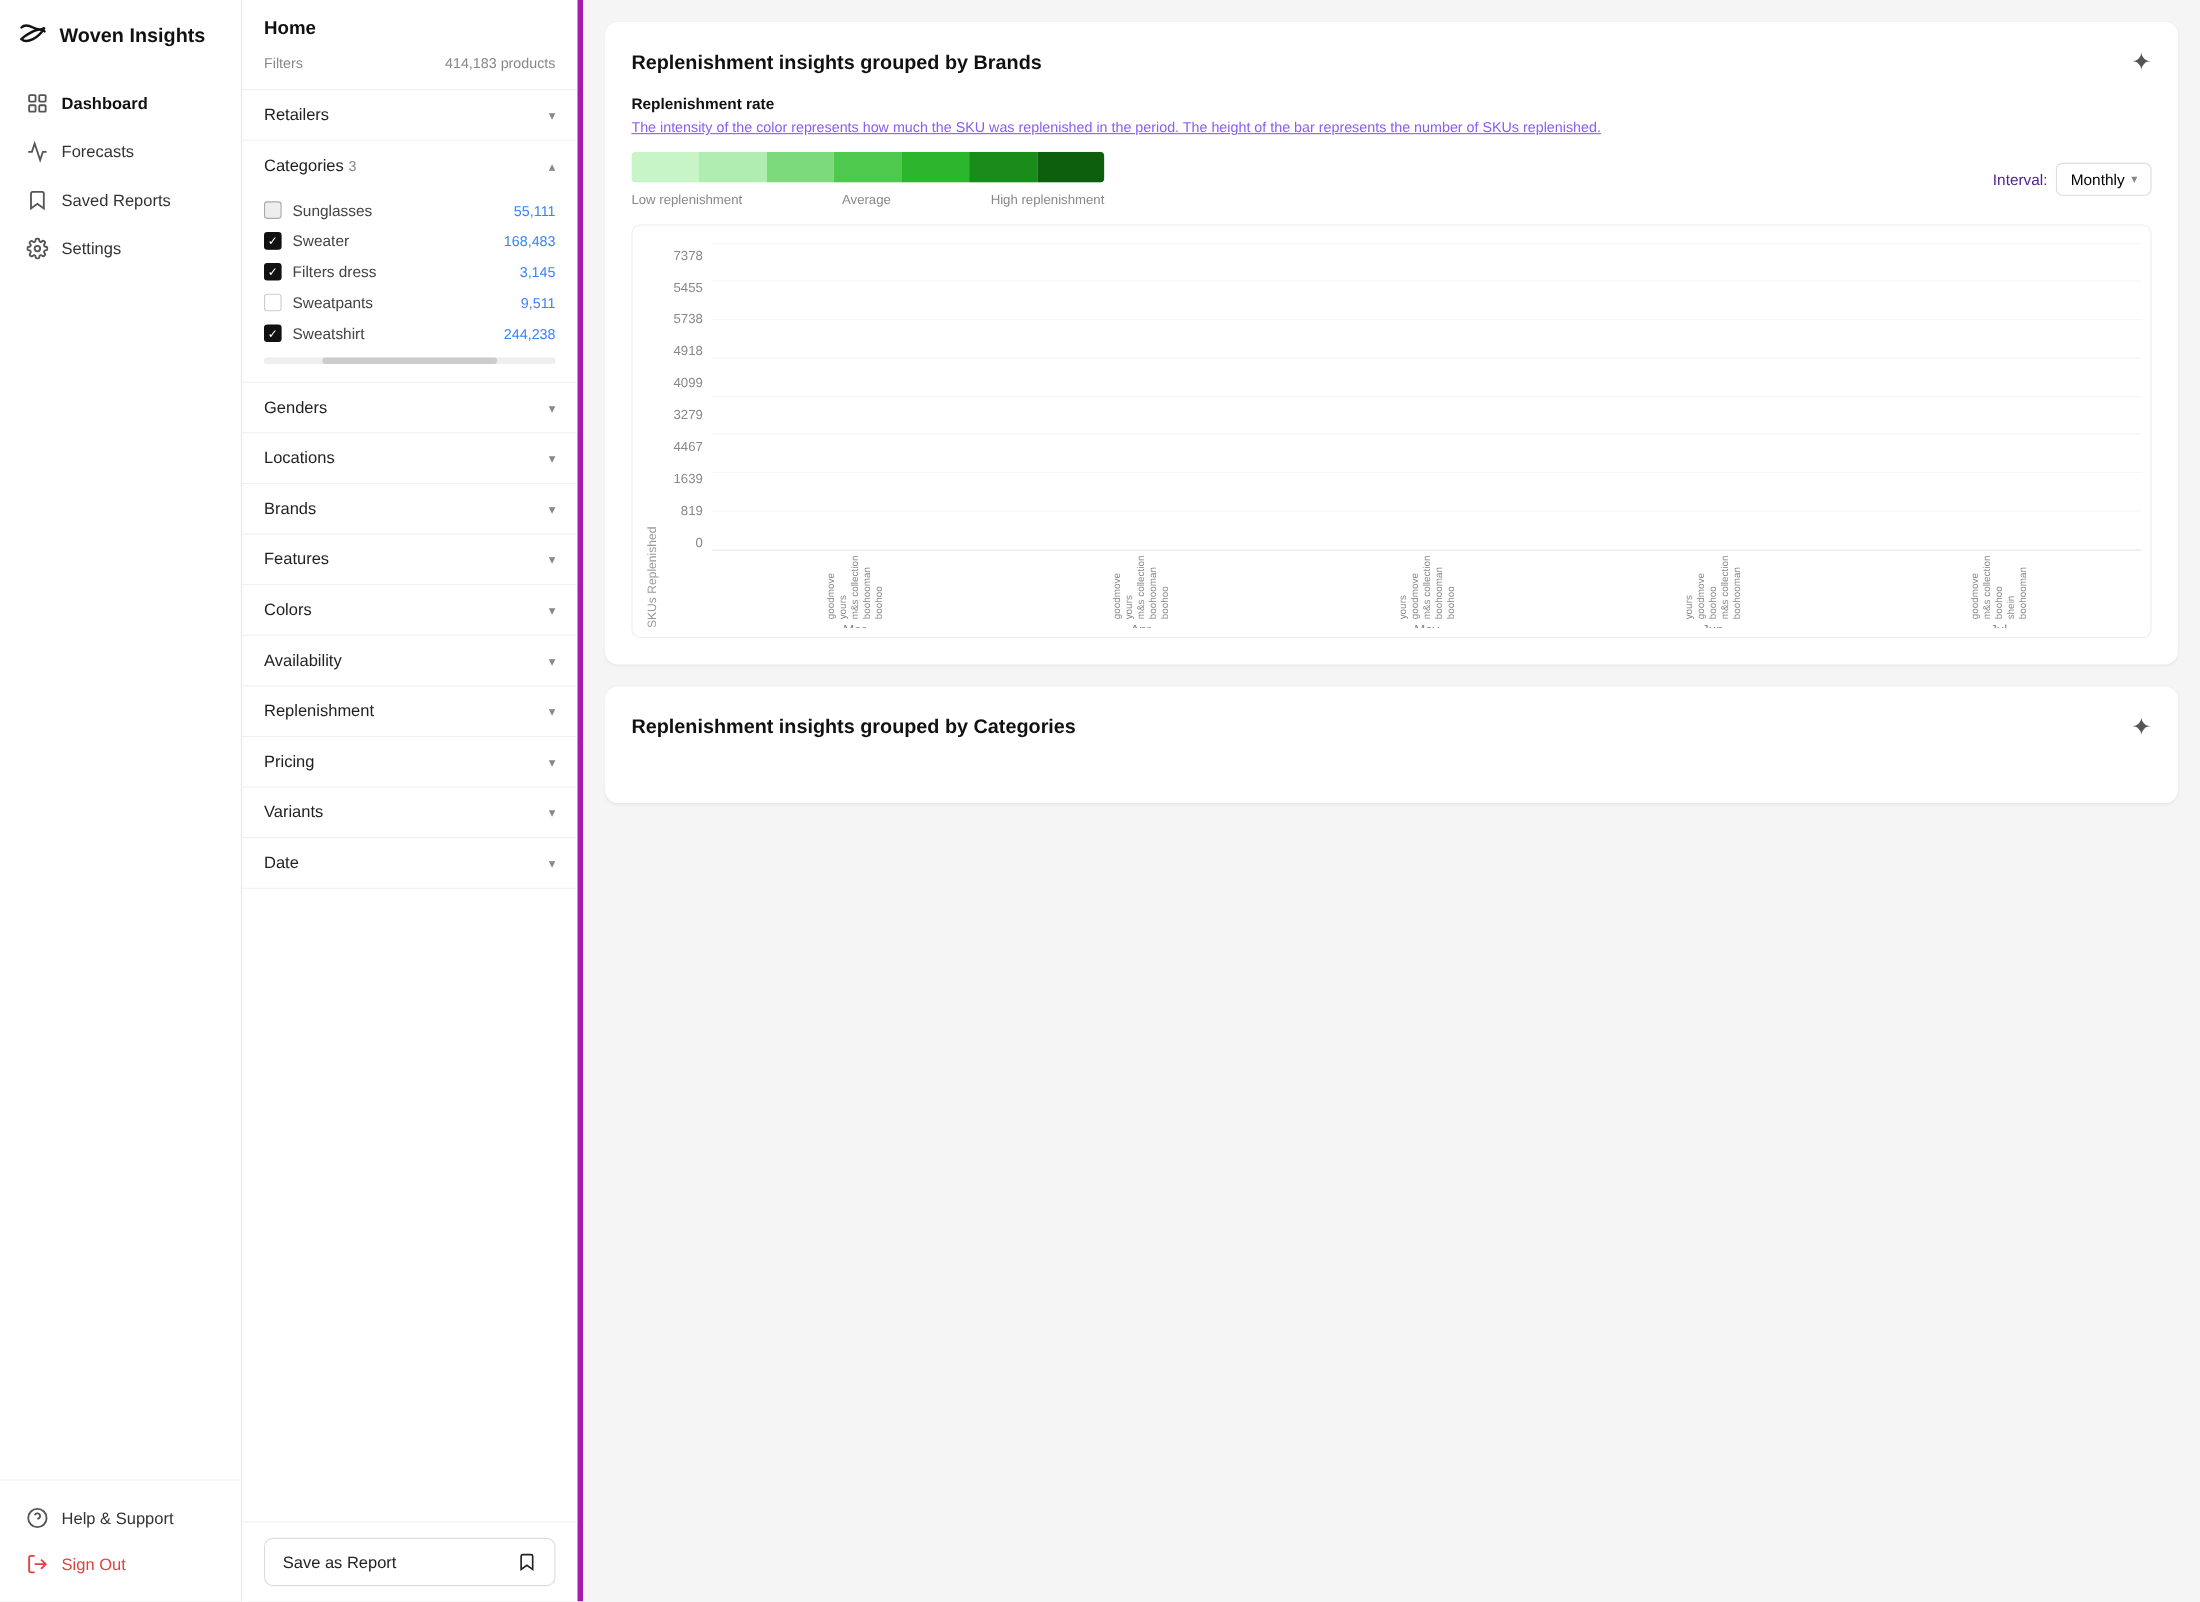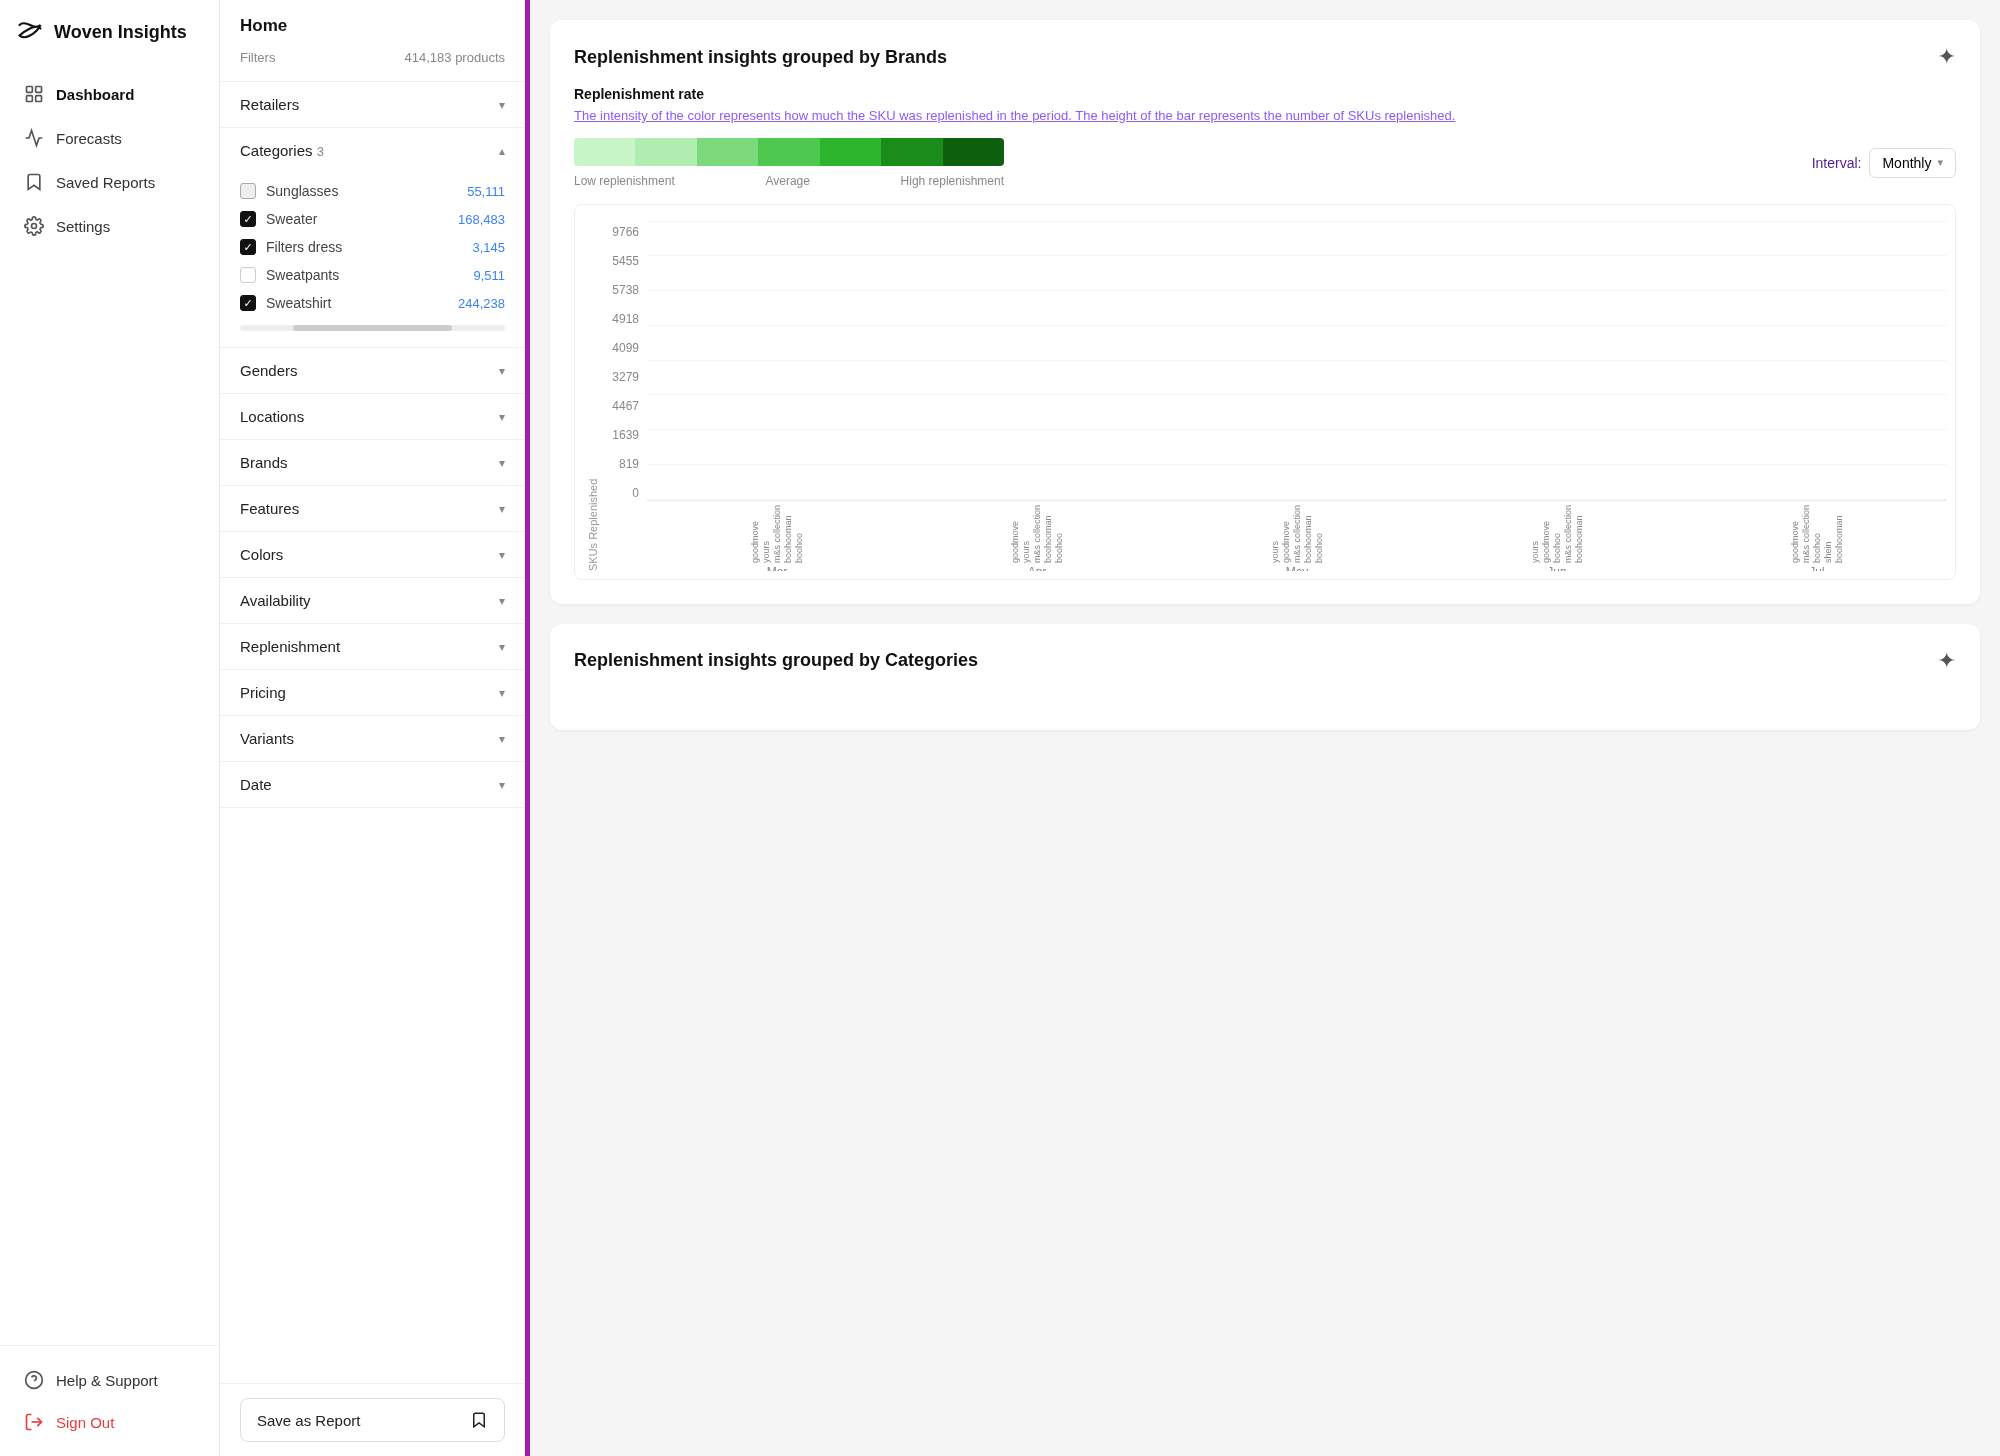--- a/index.html
+++ b/index.html
@@ -529,21 +529,21 @@
     </div>
 
     <div class="bar-chart-container">
       <div style="display:flex;height:350px;position:relative">
 
         <div style="writing-mode:vertical-rl;transform:rotate(180deg);font-size:11px;color:#999;display:flex;align-items:center;padding:0 4px;padding-bottom:70px">
           <span>SKUs Replenished</span>
         </div>
 
         <div style="display:flex;flex-direction:column;justify-content:space-between;align-items:flex-end;padding-right:8px;min-width:44px;padding-bottom:70px;padding-top:4px">
-          <span class="y-label">9766</span>
+          <span class="y-label">7378</span>
           <span class="y-label">5455</span>
           <span class="y-label">5738</span>
           <span class="y-label">4918</span>
           <span class="y-label">4099</span>
           <span class="y-label">3279</span>
           <span class="y-label">4467</span>
           <span class="y-label">1639</span>
           <span class="y-label">819</span>
           <span class="y-label">0</span>
         </div>

